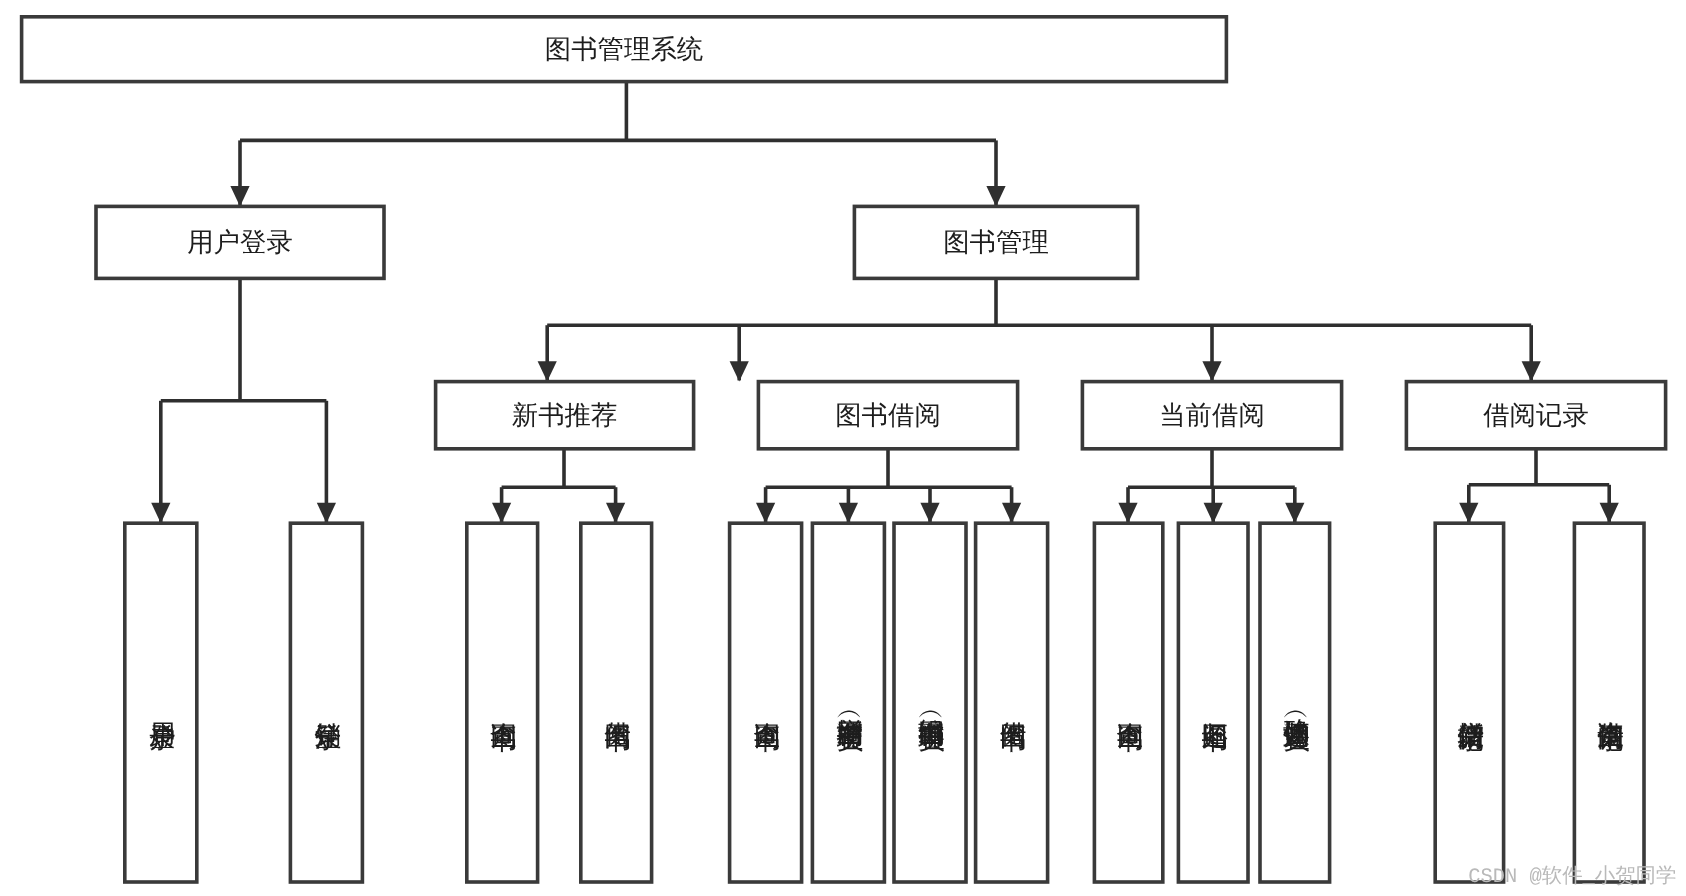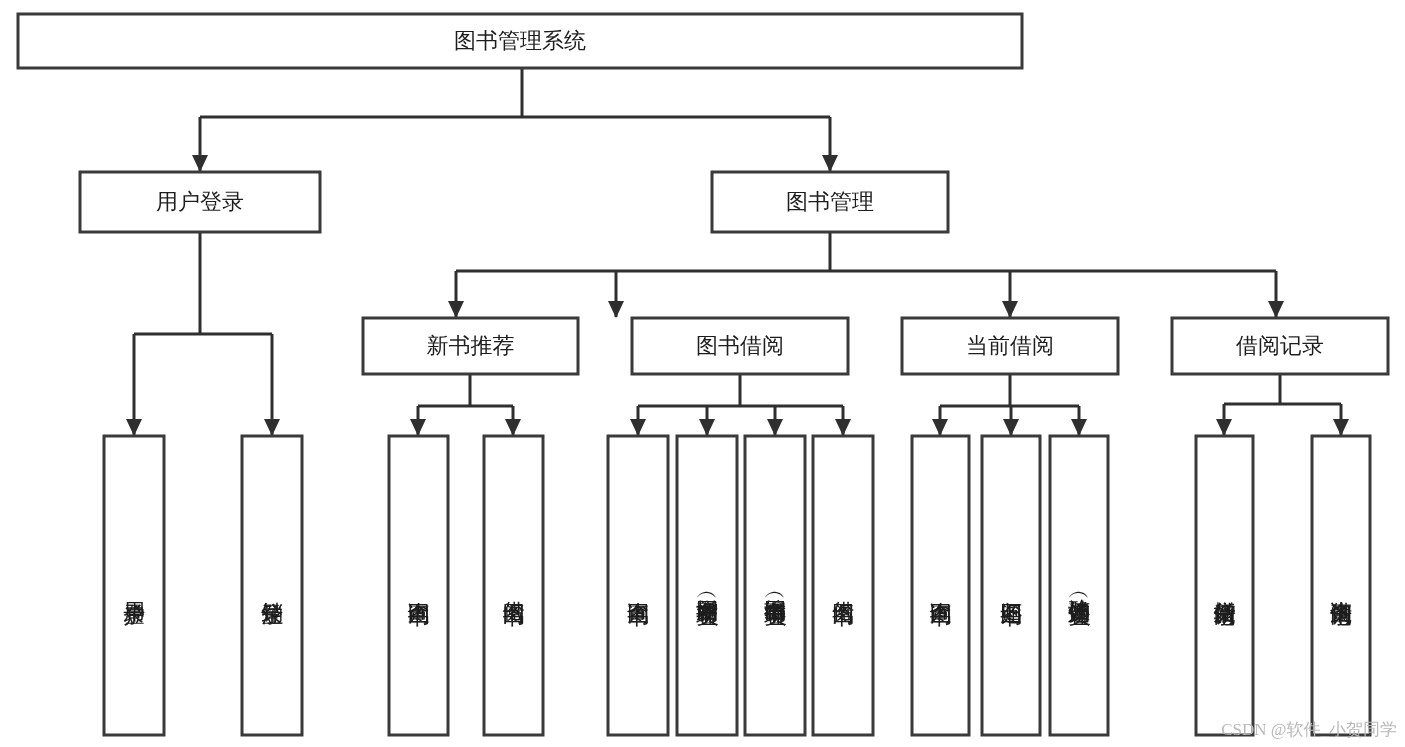--- a/index.html
+++ b/index.html
@@ -23,21 +23,21 @@
     text-orientation:upright;
     font-size:22px;line-height:1.12;color:#1d1d1d;
     letter-spacing:1px;
     font-family:"DejaVu Sans","Liberation Sans",sans-serif;
     white-space:nowrap;
     pointer-events:none;
   }
   #watermark{
     position:absolute;right:8px;bottom:6px;
     font-size:17px;color:#b9b9b9;
-    font-family:Liberation Serif, serif;
+    font-family:Liberation Mono, monospace;
     white-space:nowrap;
     text-align:center;
   }
 </style>
 </head>
 <body>
 
 <div id="diagram-root">
   <svg id="tree" viewBox="0 0 1405 747" xmlns="http://www.w3.org/2000/svg">
     <g id="edges-layer">

